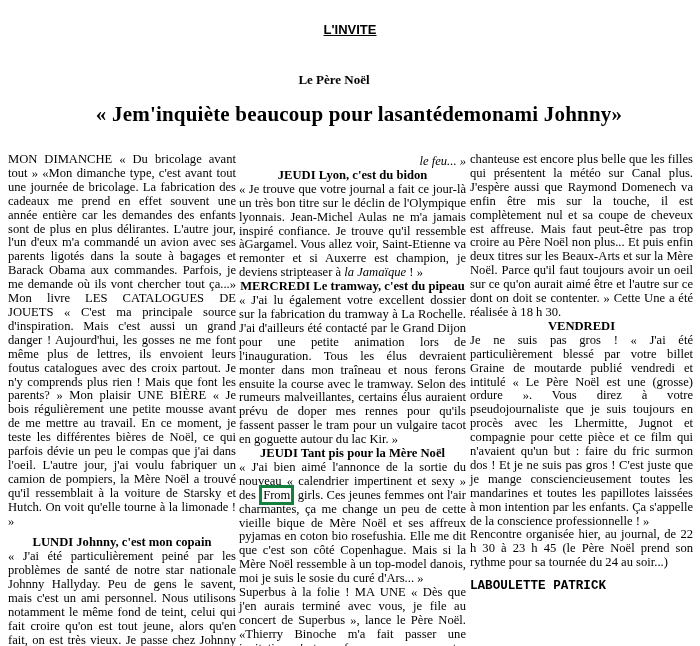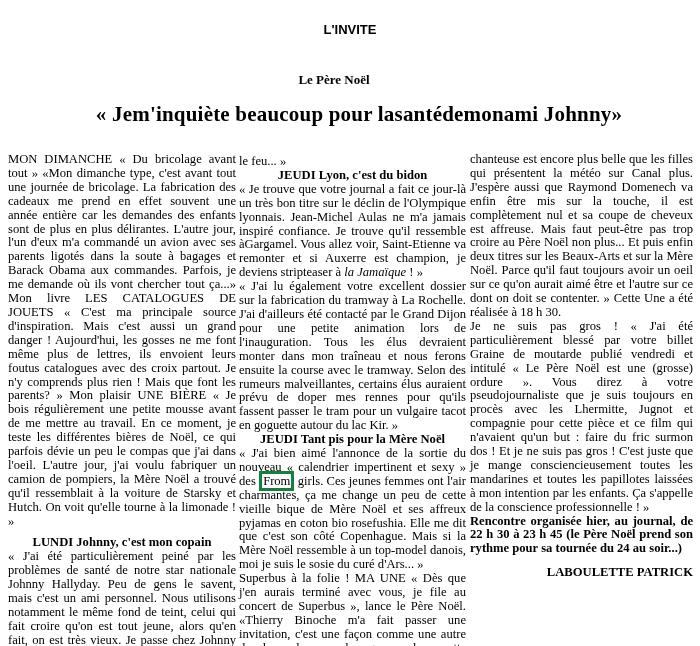--- a/index.html
+++ b/index.html
@@ -1,19 +1,19 @@
 <!DOCTYPE html>
 <html><head>
 <meta charset="utf-8">
 <style>
   html, body { margin: 0; padding: 0; background: #ffffff; }
   body { width: 700px; height: 646px; overflow: hidden; position: relative; color: #000; }
   .rubrique {
     position: absolute; top: 22px; left: 0; width: 700px; text-align: center;
-    font-family: "Liberation Sans", sans-serif; font-weight: bold; font-size: 13px; letter-spacing: 0;
+    font-family: "Liberation Sans", sans-serif; font-weight: bold; font-size: 13px; letter-spacing: 0; text-decoration: underline;
   }
   .subtitle {
     position: absolute; top: 72px; left: 0; width: 668px; text-align: center;
     font-family: "Liberation Serif", serif; font-weight: bold; font-size: 13px;
   }
   .headline {
     position: absolute; top: 102px; left: 9px; width: 700px; text-align: center;
     font-family: "Liberation Serif", serif; font-weight: bold; font-size: 21px; letter-spacing: 0.2px;
   }
   .col {
@@ -21,46 +21,48 @@
     font-family: "Liberation Serif", serif; font-size: 12.6px; line-height: 13.9px;
     text-align: justify;
   }
   .col1 { left: 8px; width: 228px; }
   .col2 { left: 239px; width: 227px; top: 155px; }
   .col3 { left: 470px; width: 223px; }
   .col p { margin: 0; }
   .sub {
     font-weight: bold; text-align: center; display: block;
   }
-  .b { font-weight: bold; }
+  .b { font-weight: normal; }
   .i { font-style: italic; }
   .boxed { border: 3px solid #15803d; padding: 0 1px; }
-  .byline { font-weight: bold; margin-top: 10px !important; text-align: right; }
+  .byline { font-weight: bold; margin-top: 10px !important; text-align: left; font-family: Liberation Mono, monospace; }
 </style>
 </head>
 <body>
 
 <div class="rubrique">L'INVITE</div>
 <div class="subtitle">Le Père Noël</div>
 <div class="headline">« Jem'inquiète beaucoup pour lasantédemonami Johnny»</div>
 
 <div class="col col1">
   <p><span>MON DIMANCHE</span><span> « Du bricolage avant tout » «Mon dimanche type, c'est avant tout une journée de bricolage. La fabrication des cadeaux me prend en effet souvent une année entière car les demandes des enfants sont de plus en plus délirantes. L'autre jour, l'un d'eux m'a commandé un avion avec ses parents ligotés dans la soute à bagages et Barack Obama aux commandes. Parfois, je me demande où ils vont chercher tout ça...» Mon livre LES CATALOGUES DE JOUETS « C'est ma principale source d'inspiration. Mais c'est aussi un grand danger ! Aujourd'hui, les gosses ne me font même plus de lettres, ils envoient leurs foutus catalogues avec des croix partout. Je n'y comprends plus rien ! Mais que font les parents? » Mon plaisir UNE BIÈRE « Je bois régulièrement une petite mousse avant de me mettre au travail. En ce moment, je teste les différentes bières de Noël, ce qui parfois dévie un peu le compas que j'ai dans l'oeil. L'autre jour, j'ai voulu fabriquer un camion de pompiers, la Mère Noël a trouvé qu'il ressemblait à la voiture de Starsky et Hutch. On voit qu'elle tourne à la limonade ! »</span></p>
   <p class="sub" style="margin-top:8px;">LUNDI Johnny, c'est mon copain</p>
   <p>« J'ai été particulièrement peiné par les problèmes de santé de notre star nationale Johnny Hallyday. Peu de gens le savent, mais c'est un ami personnel. Nous utilisons notamment le même fond de teint, celui qui fait croire qu'on est tout jeune, alors qu'en fait, on est très vieux. Je passe chez Johnny chaque 24 décembre. D'ailleurs, il guette toujours mon arrivée au pied de sa grande cheminée, un paquet d'allumettes à la main, en fredonnant sa célèbre chanson « Allumer</p>
 </div>
 
 <div class="col col2">
-  <p style="text-align:left;">le feu... »</p>
+  <p style="text-align:right;font-style:italic;">le feu... »</p>
   <p class="sub">JEUDI Lyon, c'est du bidon</p>
   <p><span>« Je trouve que votre journal a fait ce jour-là un très bon titre sur le déclin de l'Olympique lyonnais. Jean-Michel Aulas ne m'a jamais inspiré confiance. Je trouve qu'il ressemble àGargamel. Vous allez voir, Saint-Etienne va remonter et si Auxerre est champion, je deviens stripteaser à </span><span class="i">la Jamaïque</span><span> ! »</span></p>
+  <p class="sub">MERCREDI Le tramway, c'est du pipeau</p>
   <p>« J'ai lu également votre excellent dossier sur la fabrication du tramway à La Rochelle. J'ai d'ailleurs été contacté par le Grand Dijon pour une petite animation lors de l'inauguration. Tous les élus devraient monter dans mon traîneau et nous ferons ensuite la course avec le tramway. Selon des rumeurs malveillantes, certains élus auraient prévu de doper mes rennes pour qu'ils fassent passer le tram pour un vulgaire tacot en goguette autour du lac Kir. »</p>
   <p class="sub">JEUDI Tant pis pour la Mère Noël</p>
   <p><span>« J'ai bien aimé l'annonce de la sortie du nouveau « calendrier impertinent et sexy » des </span><span class="boxed">From</span><span> girls. Ces jeunes femmes ont l'air charmantes, ça me change un peu de cette vieille bique de Mère Noël et ses affreux pyjamas en coton bio rosefushia. Elle me dit que c'est son côté Copenhague. Mais si la Mère Noël ressemble à un top-model danois, moi je suis le sosie du curé d'Ars... »</span></p>
   <p>Superbus à la folie ! MA UNE « Dès que j'en aurais terminé avec vous, je file au concert de Superbus », lance le Père Noël. «Thierry Binoche m'a fait passer une invitation, c'est une façon comme une autre de demander un plus gros cadeau cette année... J'adore la musique de Superbus. Elle me rempli d'une joie intersidérale et la</p>
 </div>
 
 <div class="col col3">
   <p>chanteuse est encore plus belle que les filles qui présentent la météo sur Canal plus. J'espère aussi que Raymond Domenech va enfin être mis sur la touche, il est complètement nul et sa coupe de cheveux est affreuse. Mais faut peut-être pas trop croire au Père Noël non plus... Et puis enfin deux titres sur les Beaux-Arts et sur la Mère Noël. Parce qu'il faut toujours avoir un oeil sur ce qu'on aurait aimé être et l'autre sur ce dont on doit se contenter. » Cette Une a été réalisée à 18 h 30.</p>
+  <p class="sub">VENDREDI</p>
   <p>Je ne suis pas gros ! « J'ai été particulièrement blessé par votre billet Graine de moutarde publié vendredi et intitulé « Le Père Noël est une (grosse) ordure ». Vous direz à votre pseudojournaliste que je suis toujours en procès avec les Lhermitte, Jugnot et compagnie pour cette pièce et ce film qui n'avaient qu'un but : faire du fric surmon dos ! Et je ne suis pas gros ! C'est juste que je mange consciencieusement toutes les mandarines et toutes les papillotes laissées à mon intention par les enfants. Ça s'appelle de la conscience professionnelle ! »</p>
   <p class="b">Rencontre organisée hier, au journal, de 22 h 30 à 23 h 45 (le Père Noël prend son rythme pour sa tournée du 24 au soir...)</p>
   <p class="byline">LABOULETTE PATRICK</p>
 </div>
 
 </body></html>

